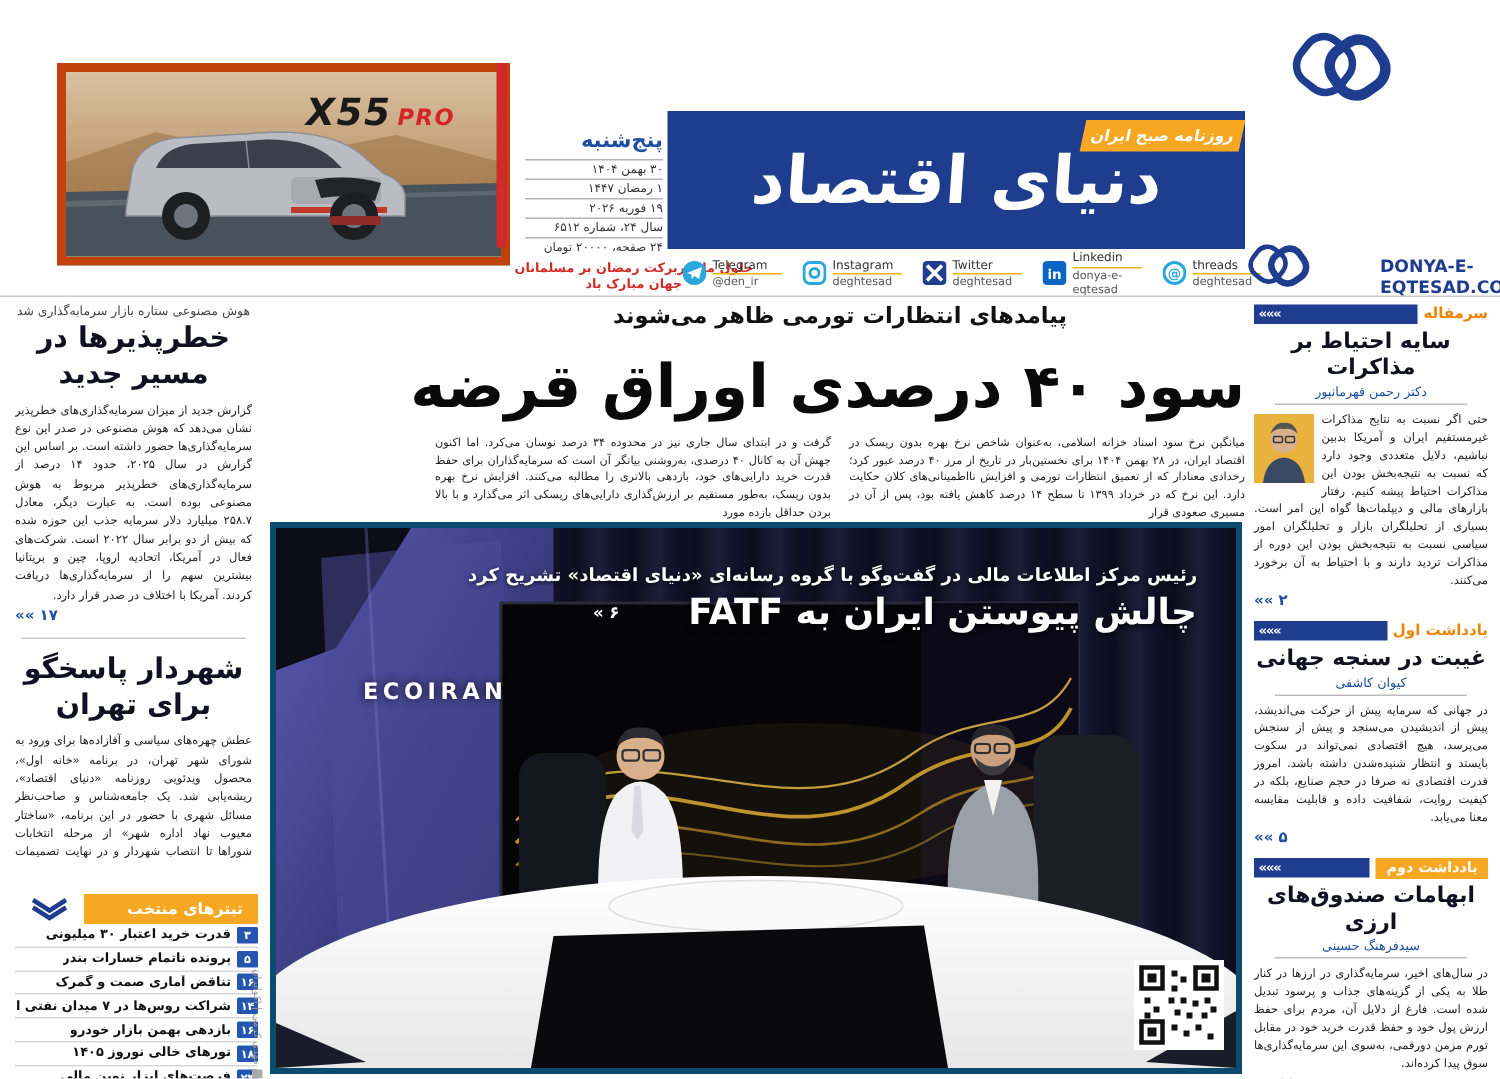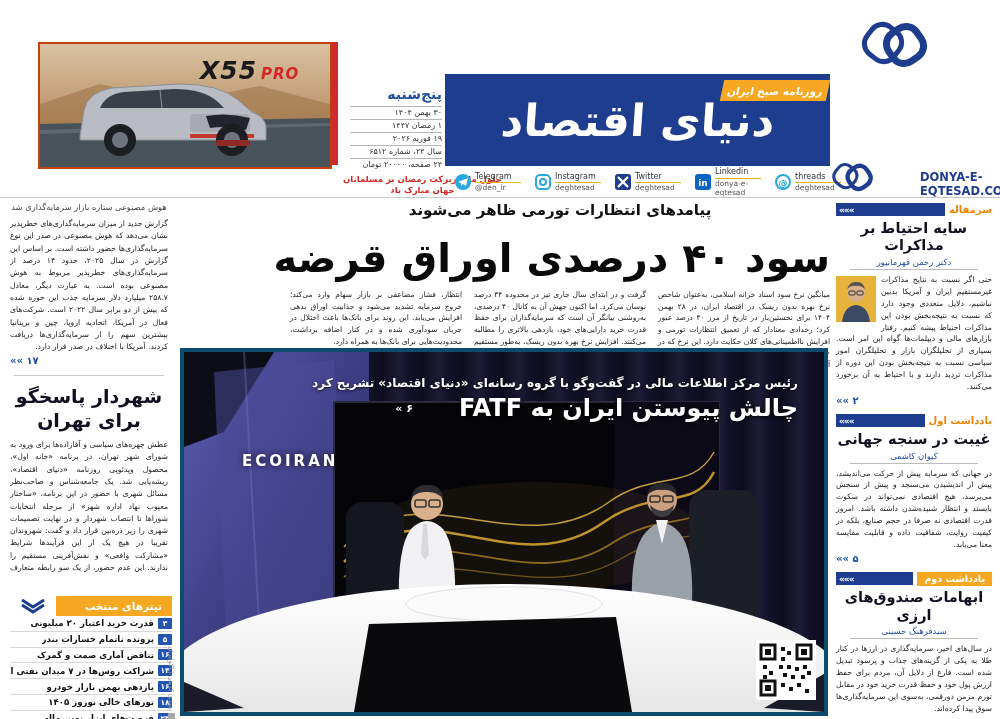--- a/index.html
+++ b/index.html
@@ -2,21 +2,21 @@
 <html lang="fa"><head>
 <meta charset="utf-8">
 <style>
   html,body{margin:0;padding:0;background:#fff;}
   .page{position:relative;width:1000px;height:719px;background:#fff;overflow:hidden;
         font-family:"DejaVu Sans",sans-serif;direction:rtl;}
   
   .slogan{position:absolute;top:28px;left:600px;width:258px;text-align:center;
           color:#d22b26;font-size:11px;font-weight:bold;}
   .logo-big{position:absolute;top:14px;left:856px;width:72px;height:64px;}
-  .ad{position:absolute;top:42px;left:38px;width:290px;height:123px;border:2px solid #c2410c;
+  .ad{position:absolute;top:42px;left:38px;width:290px;height:123px;border:6px solid #c2410c;
       overflow:hidden;background:#5eead4;}
   .ad-logo{position:absolute;top:12px;left:160px;direction:ltr;font-style:italic;font-weight:bold;
            font-size:25px;color:#1a1a1a;letter-spacing:1px;}
   .ad-logo .pro{color:#d42527;font-size:15px;margin-left:4px;}
   .ad-stripe{position:absolute;top:42px;left:331px;width:7px;height:123px;background:#cf2b28;}
   .dateblock{position:absolute;top:84px;left:350px;width:92px;font-size:8px;color:#333;}
   .dateblock .row{border-top:1px solid #b5b5b5;padding:1.5px 0;text-align:right;white-space:nowrap;}
   .dateblock .weekday{color:#1f4fa0;font-weight:bold;font-size:14px;border-top:none;padding-bottom:4px;}
   .masthead{position:absolute;top:74px;left:445px;width:385px;height:92px;background:#1f3d8f;
             display:flex;align-items:center;justify-content:center;}
@@ -212,27 +212,27 @@
   </svg>
   <div class="site">DONYA-E-EQTESAD.COM</div>
   <div class="top-rule"></div>
 
   <div class="lead">
     <div class="lead-kicker">پیامدهای انتظارات تورمی ظاهر می‌شوند</div>
     <div class="lead-headline">سود ۴۰ درصدی اوراق قرضه</div>
     <div class="lead-cols">
       <div class="lead-col">میانگین نرخ سود اسناد خزانه اسلامی، به‌عنوان شاخص نرخ بهره بدون ریسک در اقتصاد ایران، در ۲۸ بهمن ۱۴۰۴ برای نخستین‌بار در تاریخ از مرز ۴۰ درصد عبور کرد؛ رخدادی معنادار که از تعمیق انتظارات تورمی و افزایش نااطمینانی‌های کلان حکایت دارد. این نرخ که در خرداد ۱۳۹۹ تا سطح ۱۴ درصد کاهش یافته بود، پس از آن در مسیری صعودی قرار</div>
       <div class="lead-col">گرفت و در ابتدای سال جاری نیز در محدوده ۳۴ درصد نوسان می‌کرد. اما اکنون جهش آن به کانال ۴۰ درصدی، به‌روشنی بیانگر آن است که سرمایه‌گذاران برای حفظ قدرت خرید دارایی‌های خود، بازدهی بالاتری را مطالبه می‌کنند. افزایش نرخ بهره بدون ریسک، به‌طور مستقیم بر ارزش‌گذاری دارایی‌های ریسکی اثر می‌گذارد و با بالا بردن حداقل بازده مورد</div>
-      <div class="lead-col">انتظار، فشار مضاعفی بر بازار سهام وارد می‌کند؛ خروج سرمایه تشدید می‌شود و جذابیت اوراق بدهی افزایش می‌یابد. این روند برای بانک‌ها باعث اختلال در جریان سودآوری شده و در کنار اضافه برداشت، محدودیت‌هایی برای بانک‌ها به همراه دارد.</div>
     </div>
     <div class="pref"><span class="chv">««</span> <span>۱۱ و ۱۲</span></div>
   </div>
 
   <div class="left-col">
     <div class="lc-kicker">هوش مصنوعی ستاره بازار سرمایه‌گذاری شد</div>
+    <div class="lc-title">خطرپذیرها در مسیر جدید</div>
     <div class="lc-body">گزارش جدید از میزان سرمایه‌گذاری‌های خطرپذیر نشان می‌دهد که هوش مصنوعی در صدر این نوع سرمایه‌گذاری‌ها حضور داشته است. بر اساس این گزارش در سال ۲۰۲۵، حدود ۱۴ درصد از سرمایه‌گذاری‌های خطرپذیر مربوط به هوش مصنوعی بوده است. به عبارت دیگر، معادل ۲۵۸.۷ میلیارد دلار سرمایه جذب این حوزه شده که بیش از دو برابر سال ۲۰۲۲ است. شرکت‌های فعال در آمریکا، اتحادیه اروپا، چین و بریتانیا بیشترین سهم را از سرمایه‌گذاری‌ها دریافت کردند. آمریکا با اختلاف در صدر قرار دارد.</div>
     <div class="pref"><span class="chv">««</span> <span>۱۷</span></div>
     <div class="lc-divider"></div>
     <div class="lc-title">شهردار پاسخگو برای تهران</div>
     <div class="lc-body">عطش چهره‌های سیاسی و آقازاده‌ها برای ورود به شورای شهر تهران، در برنامه «خانه اول»، محصول ویدئویی روزنامه «دنیای اقتصاد»، ریشه‌یابی شد. یک جامعه‌شناس و صاحب‌نظر مسائل شهری با حضور در این برنامه، «ساختار معیوب نهاد اداره شهر» از مرحله انتخابات شوراها تا انتصاب شهردار و در نهایت تصمیمات شهری را زیر ذره‌بین قرار داد و گفت: شهروندان تقریبا در هیچ یک از این فرآیندها شرایط «مشارکت واقعی» و نقش‌آفرینی مستقیم را ندارند. این عدم حضور، از یک سو رابطه متعارف شورا و شهرداری را به‌هم زده و از سوی دیگر مسائل پایتخت را در رانت شهری متمرکز کرده است.</div>
 
   </div>
 
   <div class="selected">
     <div class="sel-header">

